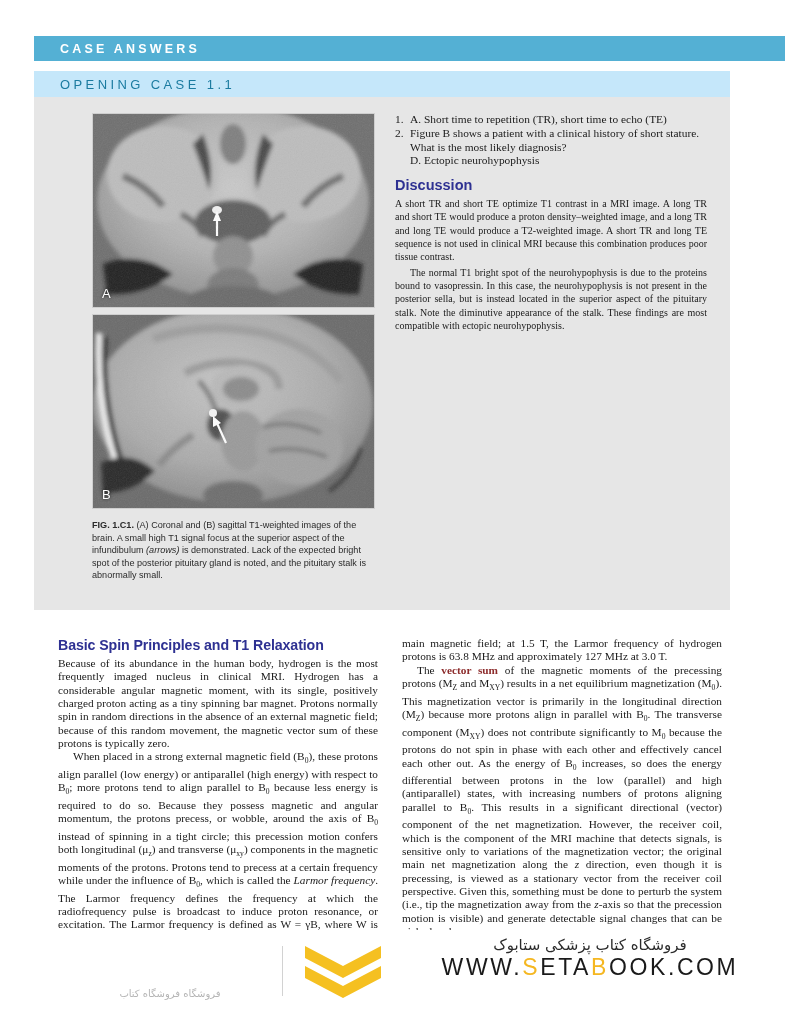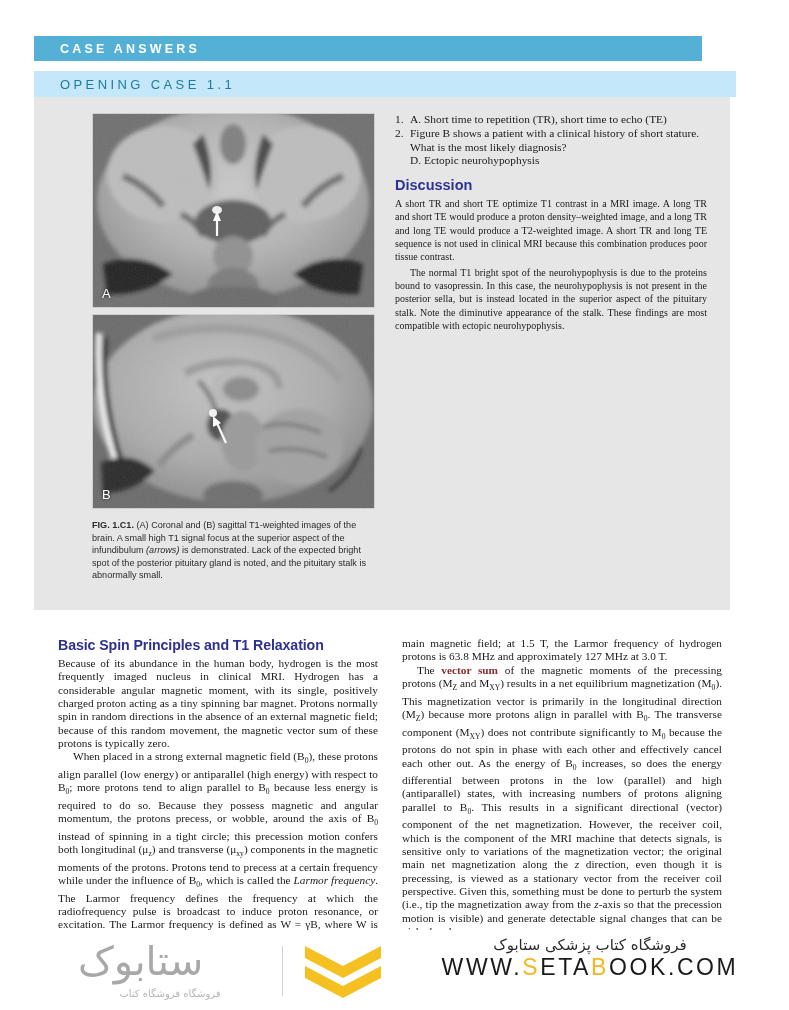--- a/index.html
+++ b/index.html
@@ -13,21 +13,21 @@
     position: relative;
     font-family: "Liberation Serif", serif;
     overflow: hidden;
   }
 
   
   #case-answers-bar {
     position: absolute;
     left: 34px;
     top: 36px;
-    width: 668px;
+    width: 751px;
     height: 25px;
     background: #54b0d4;
   }
   #case-answers-bar .bar-text {
     position: absolute;
     left: 26px;
     top: 50%;
     transform: translateY(-50%);
     color: #ffffff;
     font-family: "Liberation Sans", sans-serif;
@@ -35,21 +35,20 @@
     font-size: 12.5px;
     letter-spacing: 3.2px;
   }
   #opening-case-bar {
     position: absolute;
     left: 34px;
     top: 71px;
     width: 696px;
     height: 26px;
     background: #c5e7fa;
-    padding-left: 6px;
   }
   #opening-case-bar .bar-text {
     position: absolute;
     left: 26px;
     top: 50%;
     transform: translateY(-50%);
     color: #1b7ba0;
     font-family: "Liberation Sans", sans-serif;
     font-size: 13px;
     letter-spacing: 3.4px;
@@ -401,21 +400,20 @@
 
   <div class="text-col">
     <p class="body-para">main magnetic field; at 1.5 T, the Larmor frequency of hydrogen protons is 63.8 MHz and approximately 127 MHz at 3.0 T.</p>
     <p class="body-para indent"><span>The </span><span class="bold-red">vector sum</span><span> of the magnetic moments of the precessing protons (M</span><sub>Z</sub><span> and M</span><sub>XY</sub><span>) results in a net equilibrium magnetization (M</span><sub>0</sub><span>). This magnetization vector is primarily in the longitudinal direction (M</span><sub>Z</sub><span>) because more protons align in parallel with B</span><sub>0</sub><span>. The transverse component (M</span><sub>XY</sub><span>) does not contribute significantly to M</span><sub>0</sub><span> because the protons do not spin in phase with each other and effectively cancel each other out. As the energy of B</span><sub>0</sub><span> increases, so does the energy differential between protons in the low (parallel) and high (antiparallel) states, with increasing numbers of protons aligning parallel to B</span><sub>0</sub><span>. This results in a significant directional (vector) component of the net magnetization. However, the receiver coil, which is the component of the MRI machine that detects signals, is sensitive only to variations of the magnetization vector; the original main net magnetization along the </span><span class="ital">z</span><span> direction, even though it is precessing, is viewed as a stationary vector from the receiver coil perspective. Given this, something must be done to perturb the system (i.e., tip the magnetization away from the </span><span class="ital">z</span><span>-axis so that the precession motion is visible) and generate detectable signal changes that can be picked up by</span></p>
   </div>
 </div>
 
 <div id="footer">
 
   <div id="logo-group">
-    <div id="logo-farsi-mark">ستابوک</div>
     <div id="logo-sub">فروشگاه فروشگاه کتاب</div>
     <div id="logo-divider"></div>
     <svg id="logo-chevrons" width="80" height="56" viewBox="0 0 80 56">
       <polygon points="2,2 40,22 78,2 78,14 40,34 2,14" fill="#f5c021"></polygon>
       <polygon points="2,22 40,42 78,22 78,34 40,54 2,34" fill="#f5c021"></polygon>
     </svg>
   </div>
 
   <div id="footer-right">
     <div id="footer-farsi">فروشگاه کتاب پزشکی ستابوک</div>

